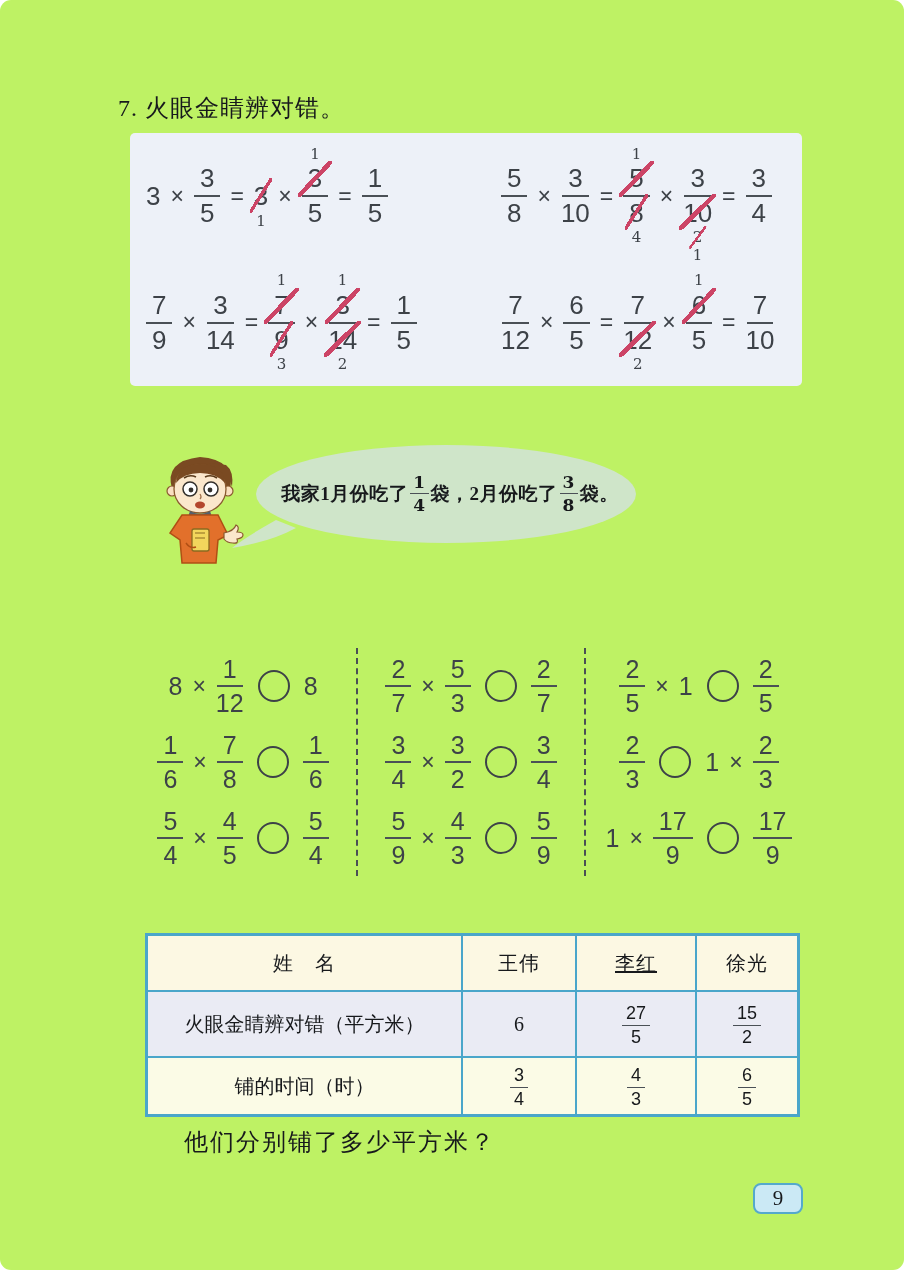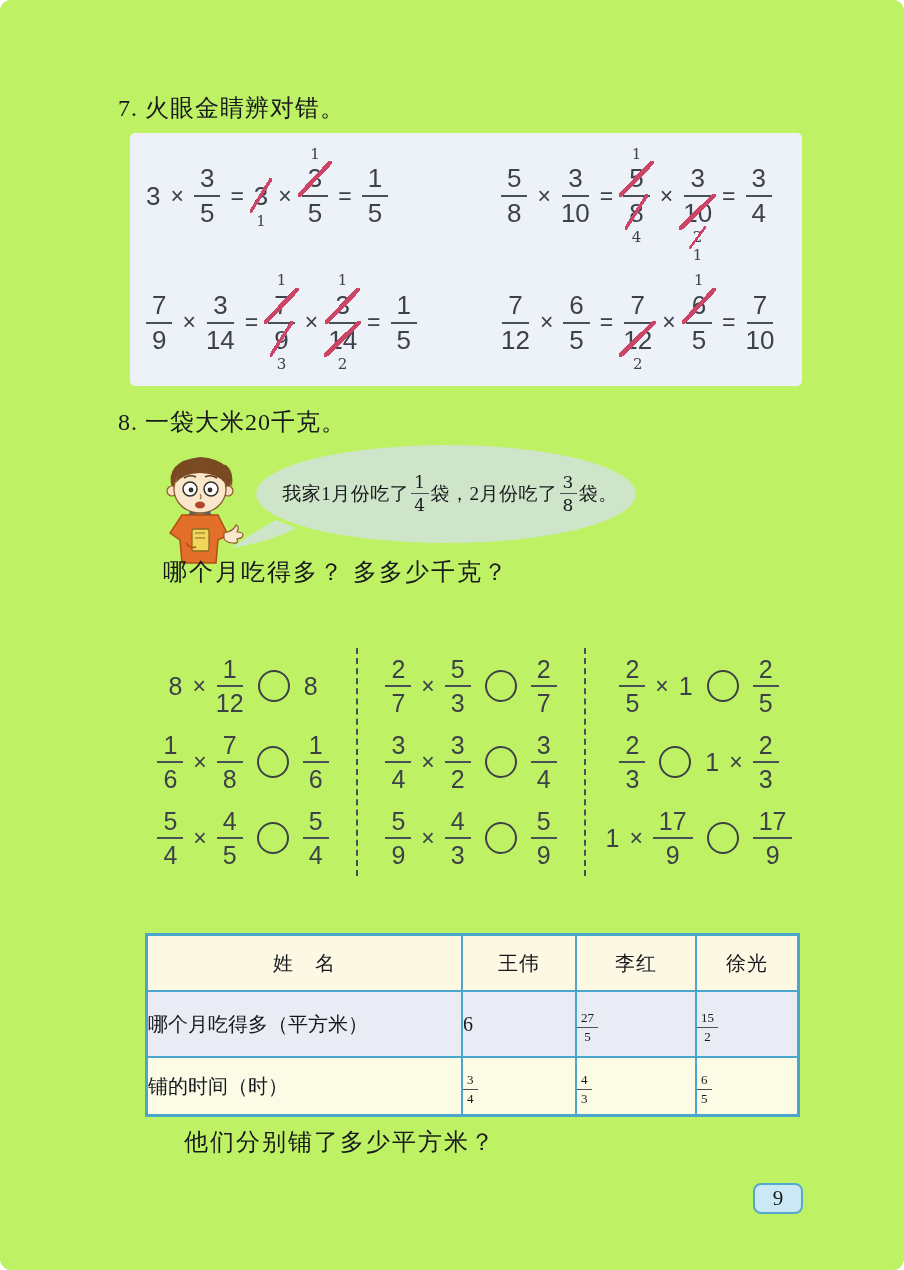--- a/index.html
+++ b/index.html
@@ -32,44 +32,44 @@
   .cancel::after{content:"";position:absolute;left:-4px;right:-4px;top:-3px;bottom:-2px;
         background:linear-gradient(to bottom right,transparent 45%,#cc4466 45%,#cc4466 54%,transparent 54%);
         pointer-events:none;}
   .circle{width:28px;height:28px;border:2px solid #3d4248;border-radius:50%;display:inline-block;margin:0 7px;background:#fff0;}
 
   
   .boy{position:absolute;left:148px;top:447px;}
   .bubble-wrap{position:absolute;left:230px;top:442px;width:412px;height:112px;}
   .bubble-svg{position:absolute;left:0;top:0;}
   .bubble-text{position:absolute;left:40px;top:8px;width:360px;height:88px;display:flex;align-items:center;justify-content:center;
-        gap:2px;font-size:19px;letter-spacing:0.5px;color:#17191c;}
+        gap:2px;font-size:19px;letter-spacing:0.5px;color:#17191c;font-weight:bold;}
   .bubble-text .frac{font-family:"DejaVu Serif",serif;font-size:17px;}
   .bubble-text .fn{border-bottom-width:1.5px;padding:0 3px 1px;}
 
   
   .q9-grid{position:absolute;left:130px;top:648px;width:682px;height:228px;display:flex;}
   .q9-col{flex:1;display:flex;flex-direction:column;}
   .q9-col + .q9-col{border-left:2px dashed #4a4f55;}
   .q9-row{height:76px;display:flex;align-items:center;justify-content:center;}
   .q9-row .eq{font-size:25px;}
 
   
   .lawn-table{position:absolute;left:145px;top:933px;border-collapse:collapse;
-        font-size:20px;color:#17191c;}
+        font-size:20px;color:#17191c;text-align:center;}
   .lawn-table th,.lawn-table td{border:2px solid #4aa6ca;font-weight:normal;padding:0;}
   .lawn-table{border:3px solid #4aa6ca;}
   .col-name{width:313px;}
   .col-w1{width:112px;}
-  .col-w2{width:118px;}
+  .col-w2{width:118px;text-decoration:underline;}
   .col-w3{width:100px;}
   .t-head th{height:54px;background:#fcf8e3;letter-spacing:1px;}
   .t-row2 td{height:64px;background:#eaebf4;}
   .t-row3 td{height:56px;background:#fbfbe6;}
-  .lawn-table .frac{font-family:Liberation Serif, serif;font-size:13px;line-height:1.1;}
+  .lawn-table .frac{font-family:Liberation Sans, sans-serif;font-size:18px;line-height:1.1;}
   .lawn-table .fn{border-bottom-width:1.5px;padding:0 4px 1px;}
 
   
   .page-badge{position:absolute;left:753px;top:1183px;width:50px;height:31px;background:#cbe9f5;
         border:2px solid #55a9cc;border-radius:8px;box-sizing:border-box;
         display:flex;align-items:center;justify-content:center;font-size:21px;color:#17191c;}
 </style>
 </head>
 <body>
 
@@ -201,21 +201,20 @@
           </span>
           <span class="op">=</span>
           <span class="frac">
             <span class="fn">7</span>
             <span class="fd">10</span>
           </span>
         </div>
       </div>
   </div>
 
-  <div class="heading" style="left:118px;top:406px;">8. 一袋大米20千克。</div>
 
   <svg class="boy" width="108" height="120" viewBox="0 0 108 120">
 
     <path d="M24,42 Q16,14 52,10 Q88,12 82,44 L76,38 Q74,20 52,19 Q30,20 30,40 Z" fill="#7a4a22"></path>
     <path d="M26,28 Q40,12 78,18 Q86,24 84,40 Q80,22 54,20 Q34,20 28,38 Z" fill="#7a4a22"></path>
 
     <circle cx="24" cy="44" r="5" fill="#f9dfc0" stroke="#8a5a30" stroke-width="1.2"></circle>
     <circle cx="80" cy="44" r="5" fill="#f9dfc0" stroke="#8a5a30" stroke-width="1.2"></circle>
 
     <ellipse cx="52" cy="42" rx="26" ry="24" fill="#fbe7cc" stroke="#8a5a30" stroke-width="1.3"></ellipse>
@@ -255,21 +254,20 @@
         </span>
         <span class="txt">袋，2月份吃了</span>
         <span class="frac">
           <span class="fn">3</span>
           <span class="fd">8</span>
         </span>
         <span class="txt">袋。</span>
       </div>
   </div>
 
-  <div class="q-text" style="left:163px;top:556px;">哪个月吃得多？ 多多少千克？</div>
 
   <div class="q9-grid">
     <div class="q9-col">
       <div class="q9-row">
           <div class="eq">
             <span class="atom"><span class="val">8</span></span>
             <span class="op">×</span>
             <span class="frac">
               <span class="fn">1</span>
               <span class="fd">12</span>
@@ -423,21 +421,21 @@
 
   <table class="lawn-table">
     <tbody>
         <tr class="t-head">
       <th class="col-name">姓　名</th>
       <th class="col-w1">王伟</th>
       <th class="col-w2">李红</th>
       <th class="col-w3">徐光</th>
     </tr>
     <tr class="t-row2">
-      <td>哪个月吃得多（平方米）</td>
+      <td>火眼金睛辨对错（平方米）</td>
       <td>6</td>
       <td><span class="frac">
               <span class="fn">27</span>
               <span class="fd">5</span>
             </span></td>
       <td><span class="frac">
               <span class="fn">15</span>
               <span class="fd">2</span>
             </span></td>
     </tr>

